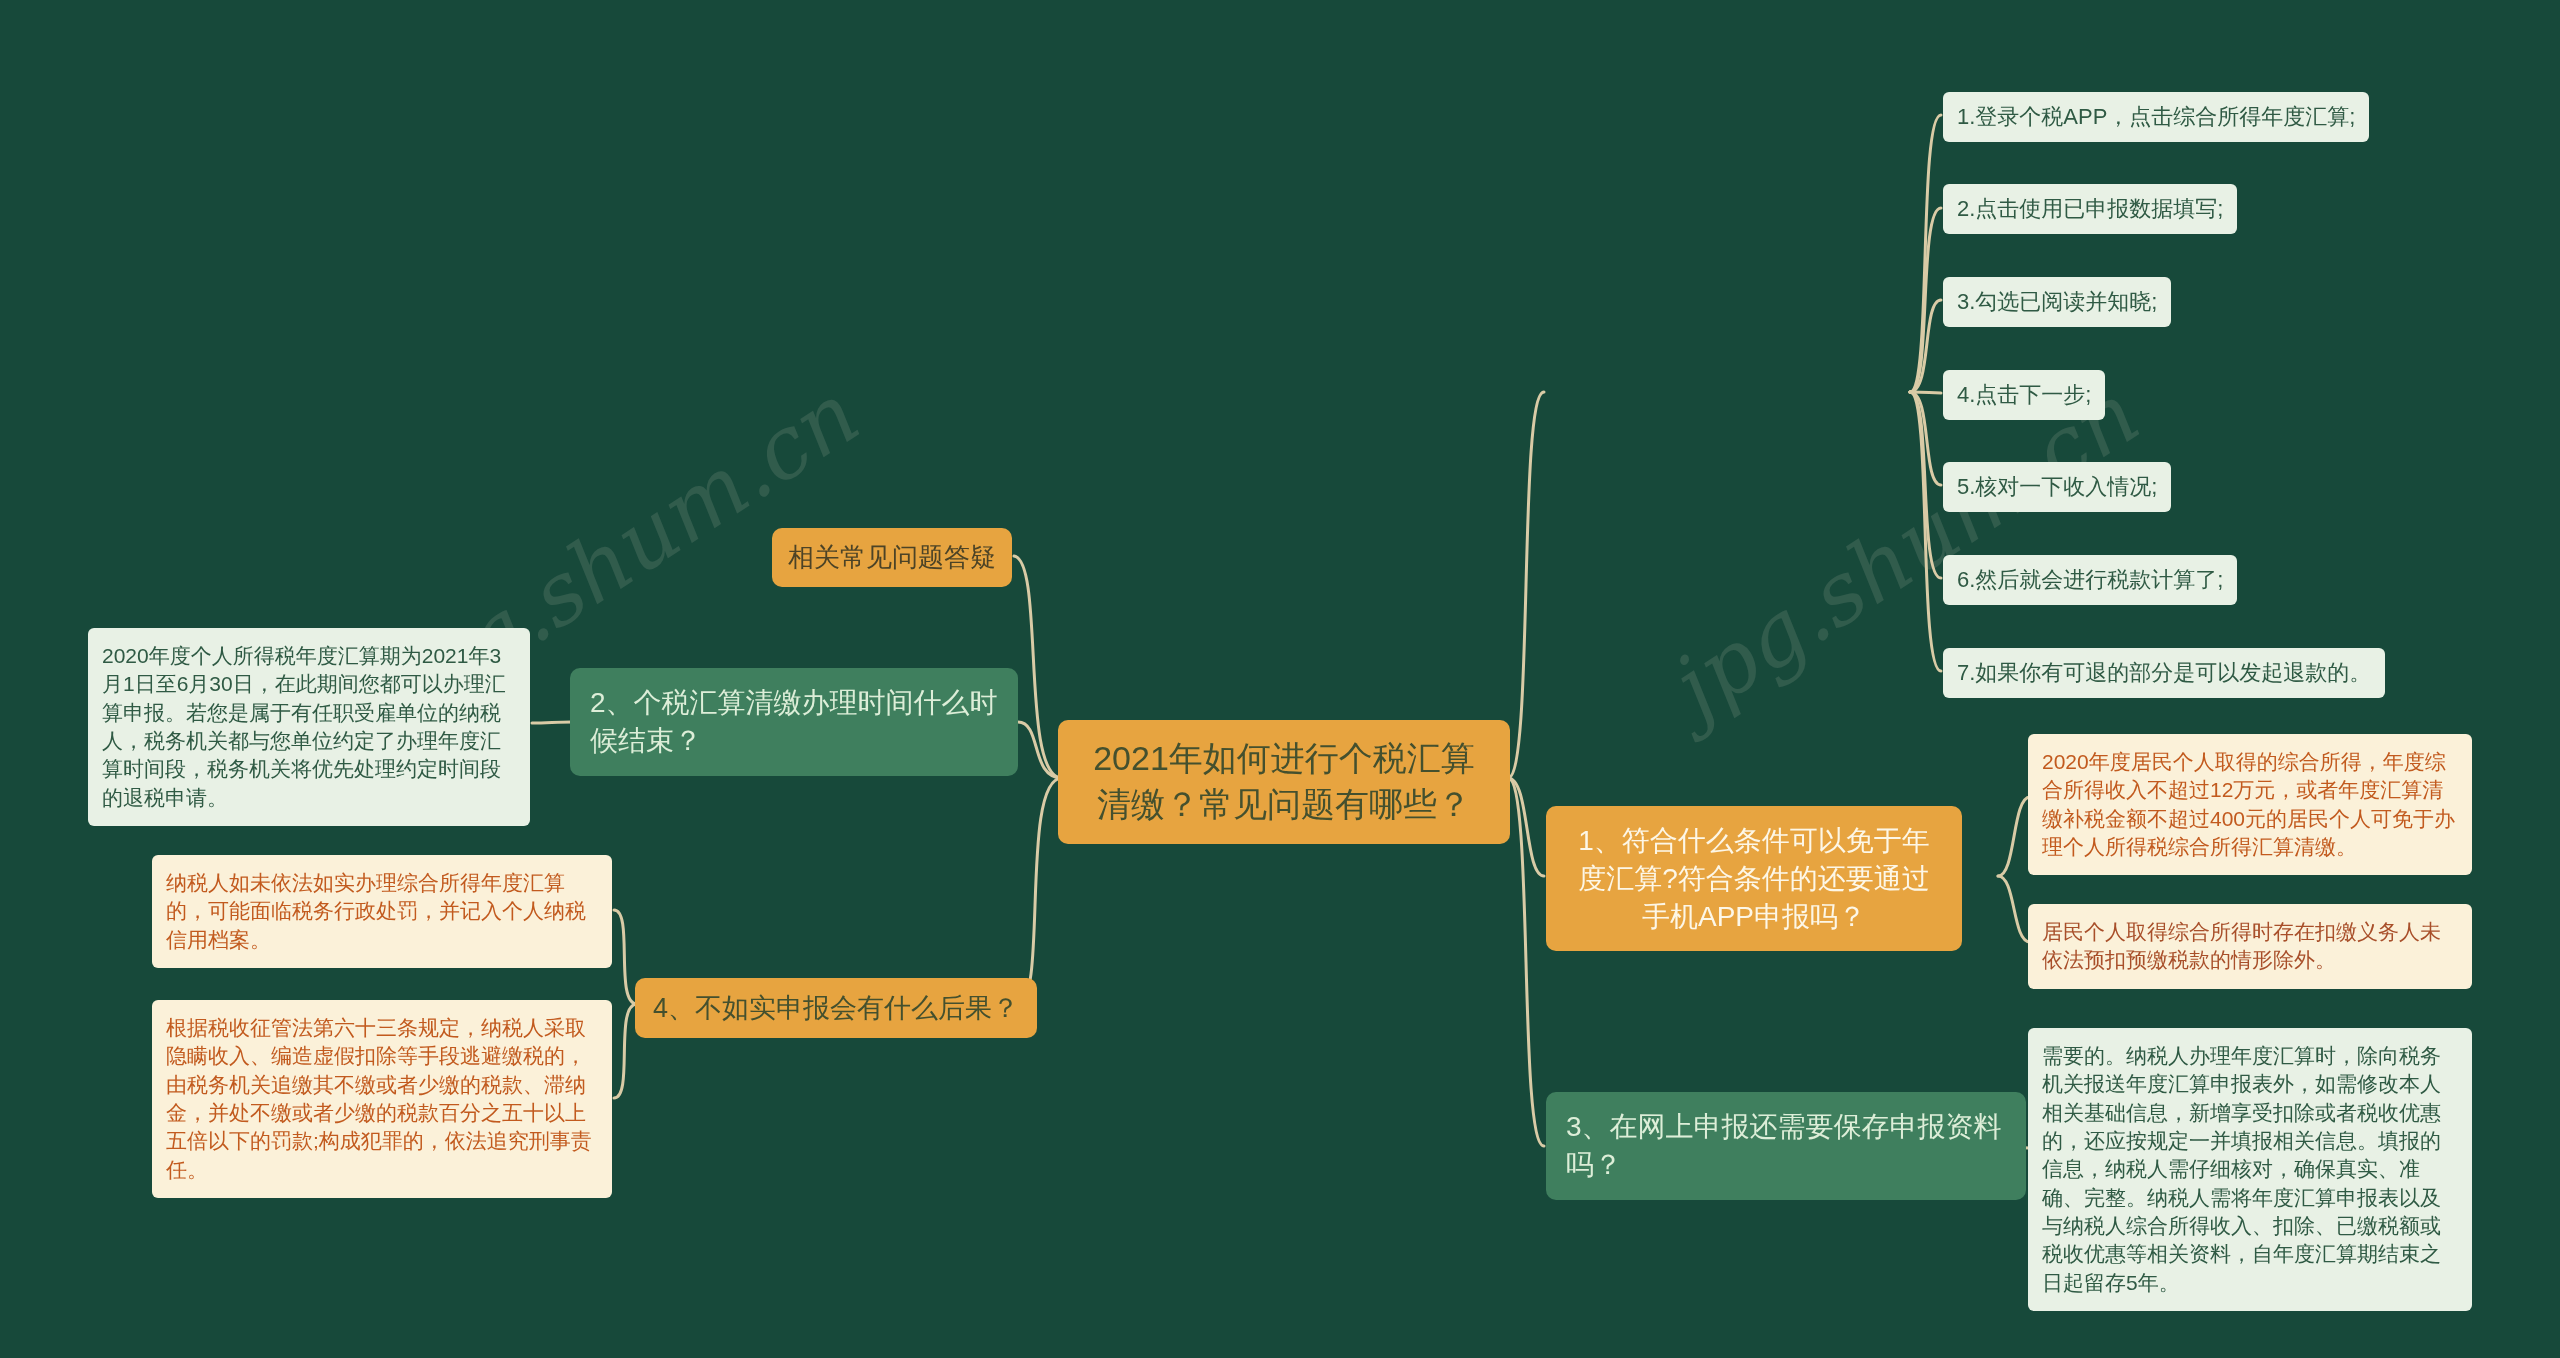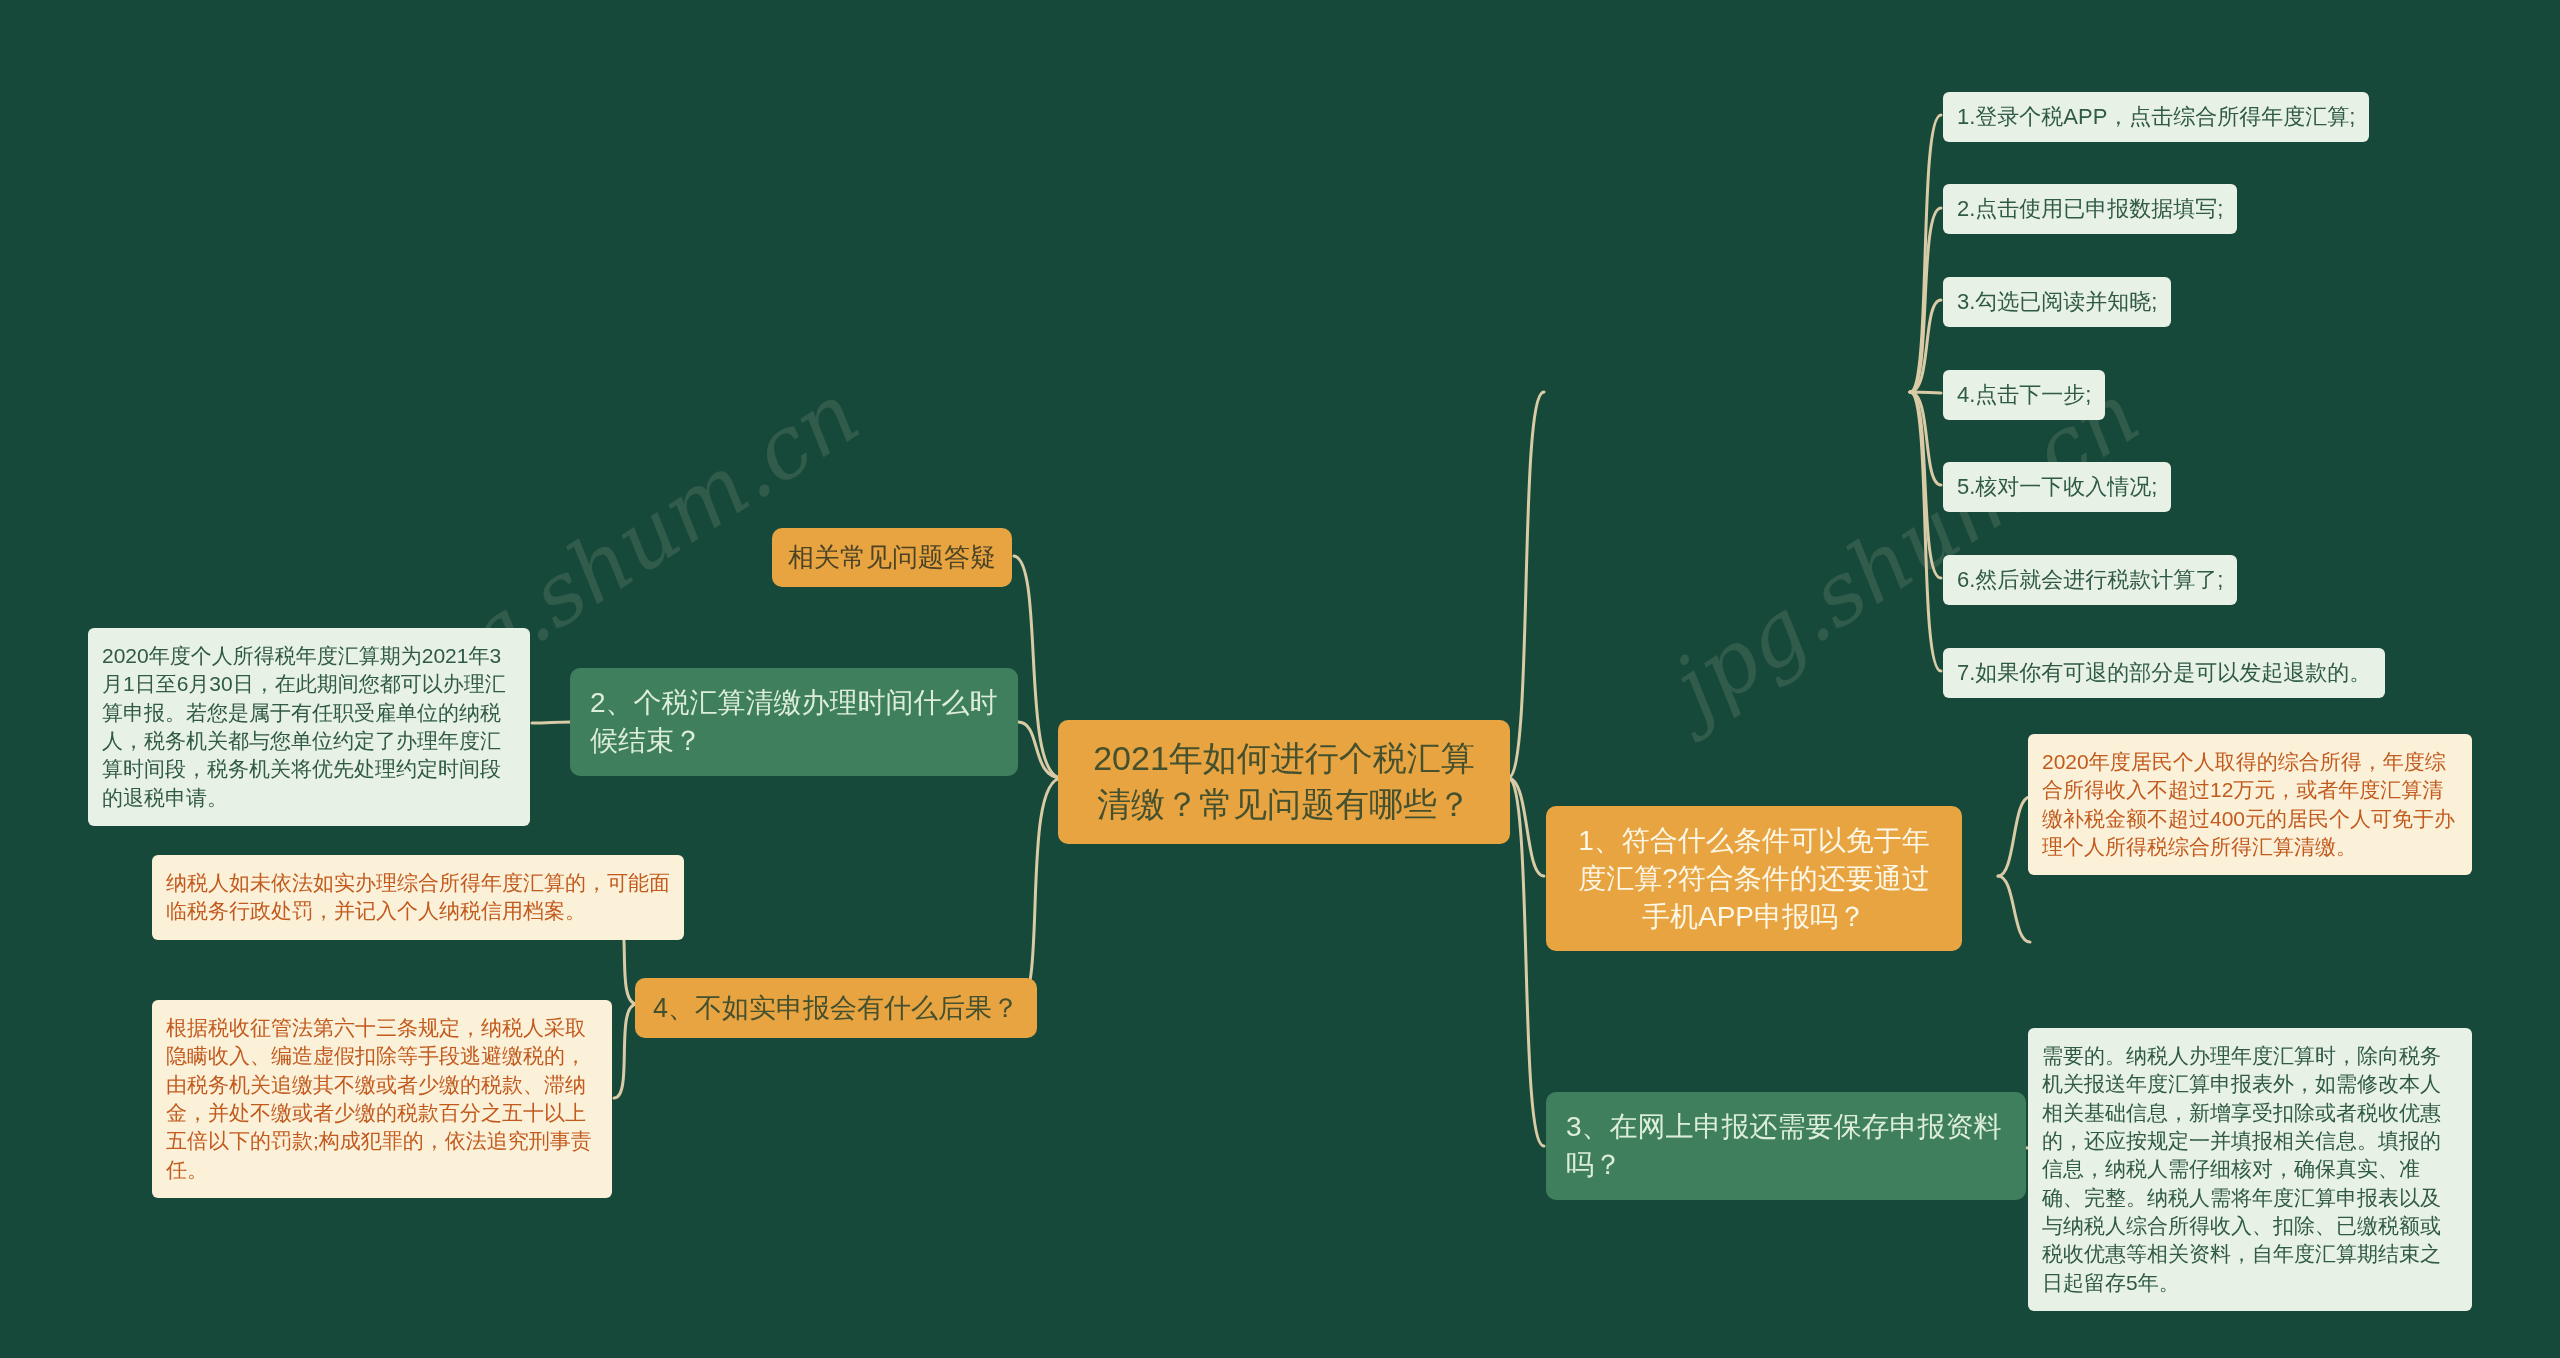--- a/index.html
+++ b/index.html
@@ -39,21 +39,21 @@
   .center-node{
     left:1058px;top:720px;width:452px;
     padding:16px 24px;font-size:34px;text-align:center;
   }
   .branch{font-size:28px;padding:16px 20px;}
   .small-branch{font-size:27px;padding:12px 18px;}
   .faq-node{left:772px;top:528px;font-size:26px;padding:12px 16px;color:#4c4326;}
   .q2-node{left:570px;top:668px;width:448px;}
   .q2-answer{left:88px;top:628px;width:442px;padding:14px;font-size:21px;}
   .q4-node{left:635px;top:978px;}
-  .q4-a1{left:152px;top:855px;width:532px;padding:14px;font-size:21px;}
+  .q4-a1{left:152px;top:855px;width:460px;padding:14px;font-size:21px;}
   .q4-a2{left:152px;top:1000px;width:460px;padding:14px;font-size:21px;}
   .process-node{left:1546px;top:366px;}
   .step{left:1943px;padding:10px 14px;font-size:22px;}
   .step1{top:92px;}  .step2{top:184px;} .step3{top:277px;} .step4{top:370px;}
   .step5{top:462px;} .step6{top:555px;} .step7{top:648px;}
   .q1-node{left:1546px;top:806px;width:416px;color:var(--white-text);text-align:center;}
   .q1-a1{left:2028px;top:734px;width:444px;padding:14px;font-size:21px;}
   .q1-a2{left:2028px;top:904px;width:444px;padding:14px;font-size:21px;color:var(--maroon-text);}
   .q3-node{left:1546px;top:1092px;width:480px;}
   .q3-answer{left:2028px;top:1028px;width:444px;padding:14px;font-size:21px;}
@@ -116,17 +116,18 @@
   <div class="node lightbox step step1 nowrap">1.登录个税APP，点击综合所得年度汇算;</div>
   <div class="node lightbox step step2 nowrap">2.点击使用已申报数据填写;</div>
   <div class="node lightbox step step3 nowrap">3.勾选已阅读并知晓;</div>
   <div class="node lightbox step step4 nowrap">4.点击下一步;</div>
   <div class="node lightbox step step5 nowrap">5.核对一下收入情况;</div>
   <div class="node lightbox step step6 nowrap">6.然后就会进行税款计算了;</div>
   <div class="node lightbox step step7 nowrap">7.如果你有可退的部分是可以发起退款的。</div>
 
   <div class="node amber branch q1-node">1、符合什么条件可以免于年度汇算?符合条件的还要通过手机APP申报吗？</div>
   <div class="node creambox q1-a1">2020年度居民个人取得的综合所得，年度综合所得收入不超过12万元，或者年度汇算清缴补税金额不超过400元的居民个人可免于办理个人所得税综合所得汇算清缴。</div>
+  <div class="node creambox q1-a2">居民个人取得综合所得时存在扣缴义务人未依法预扣预缴税款的情形除外。</div>
 
   <div class="node green branch q3-node">3、在网上申报还需要保存申报资料吗？</div>
   <div class="node lightbox q3-answer">需要的。纳税人办理年度汇算时，除向税务机关报送年度汇算申报表外，如需修改本人相关基础信息，新增享受扣除或者税收优惠的，还应按规定一并填报相关信息。填报的信息，纳税人需仔细核对，确保真实、准确、完整。纳税人需将年度汇算申报表以及与纳税人综合所得收入、扣除、已缴税额或税收优惠等相关资料，自年度汇算期结束之日起留存5年。</div>
 
 </div>
 
 </body></html>

